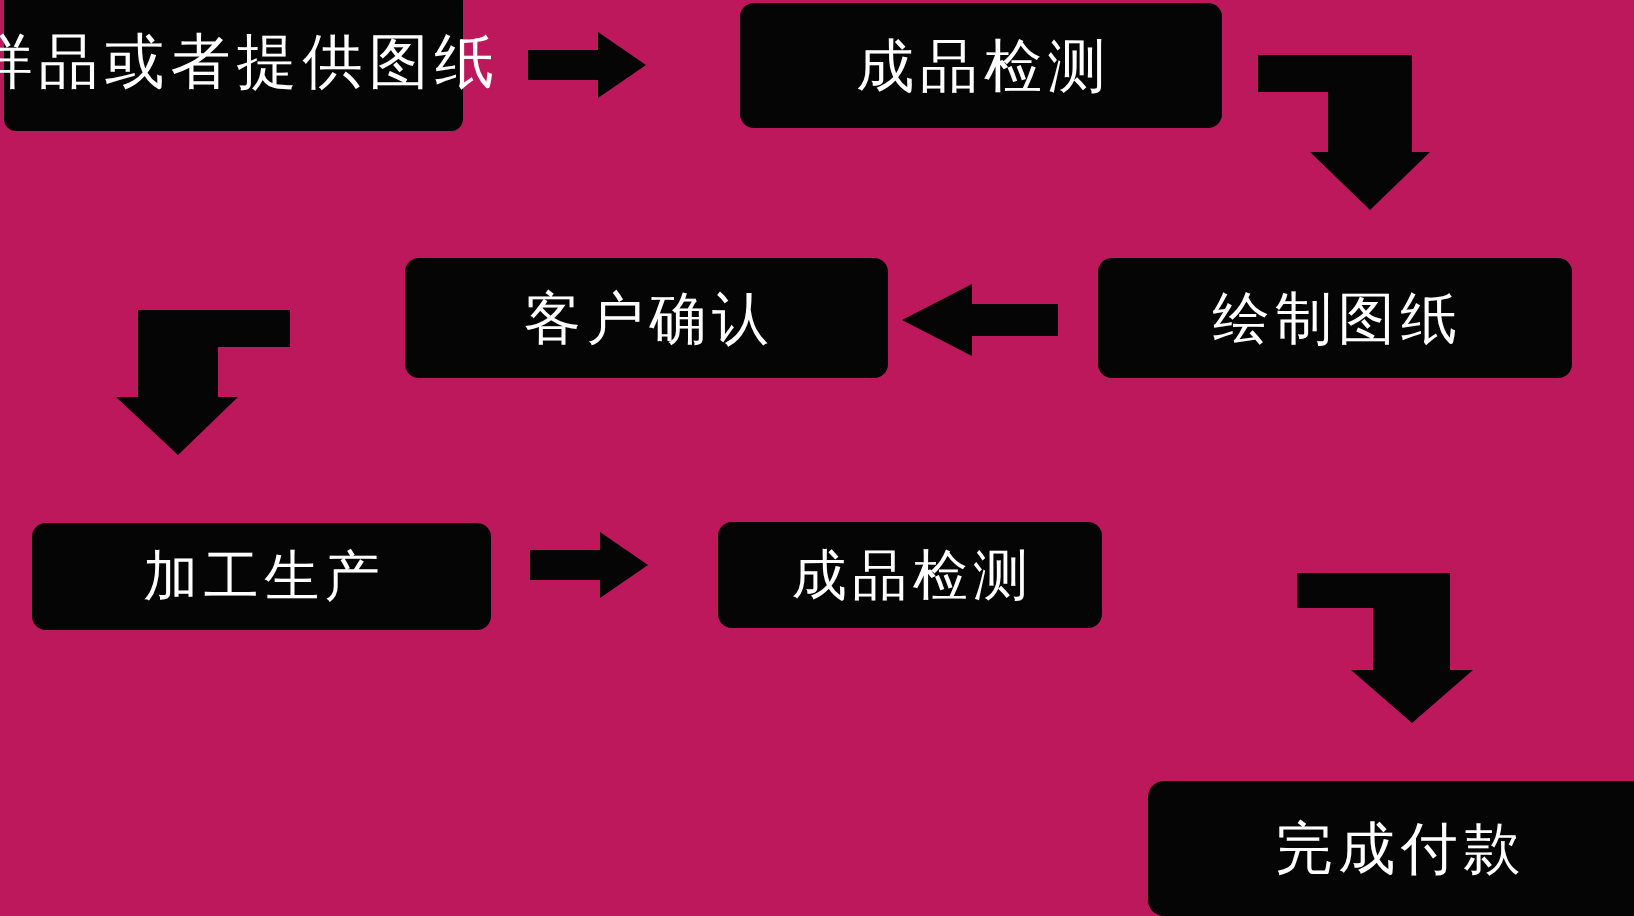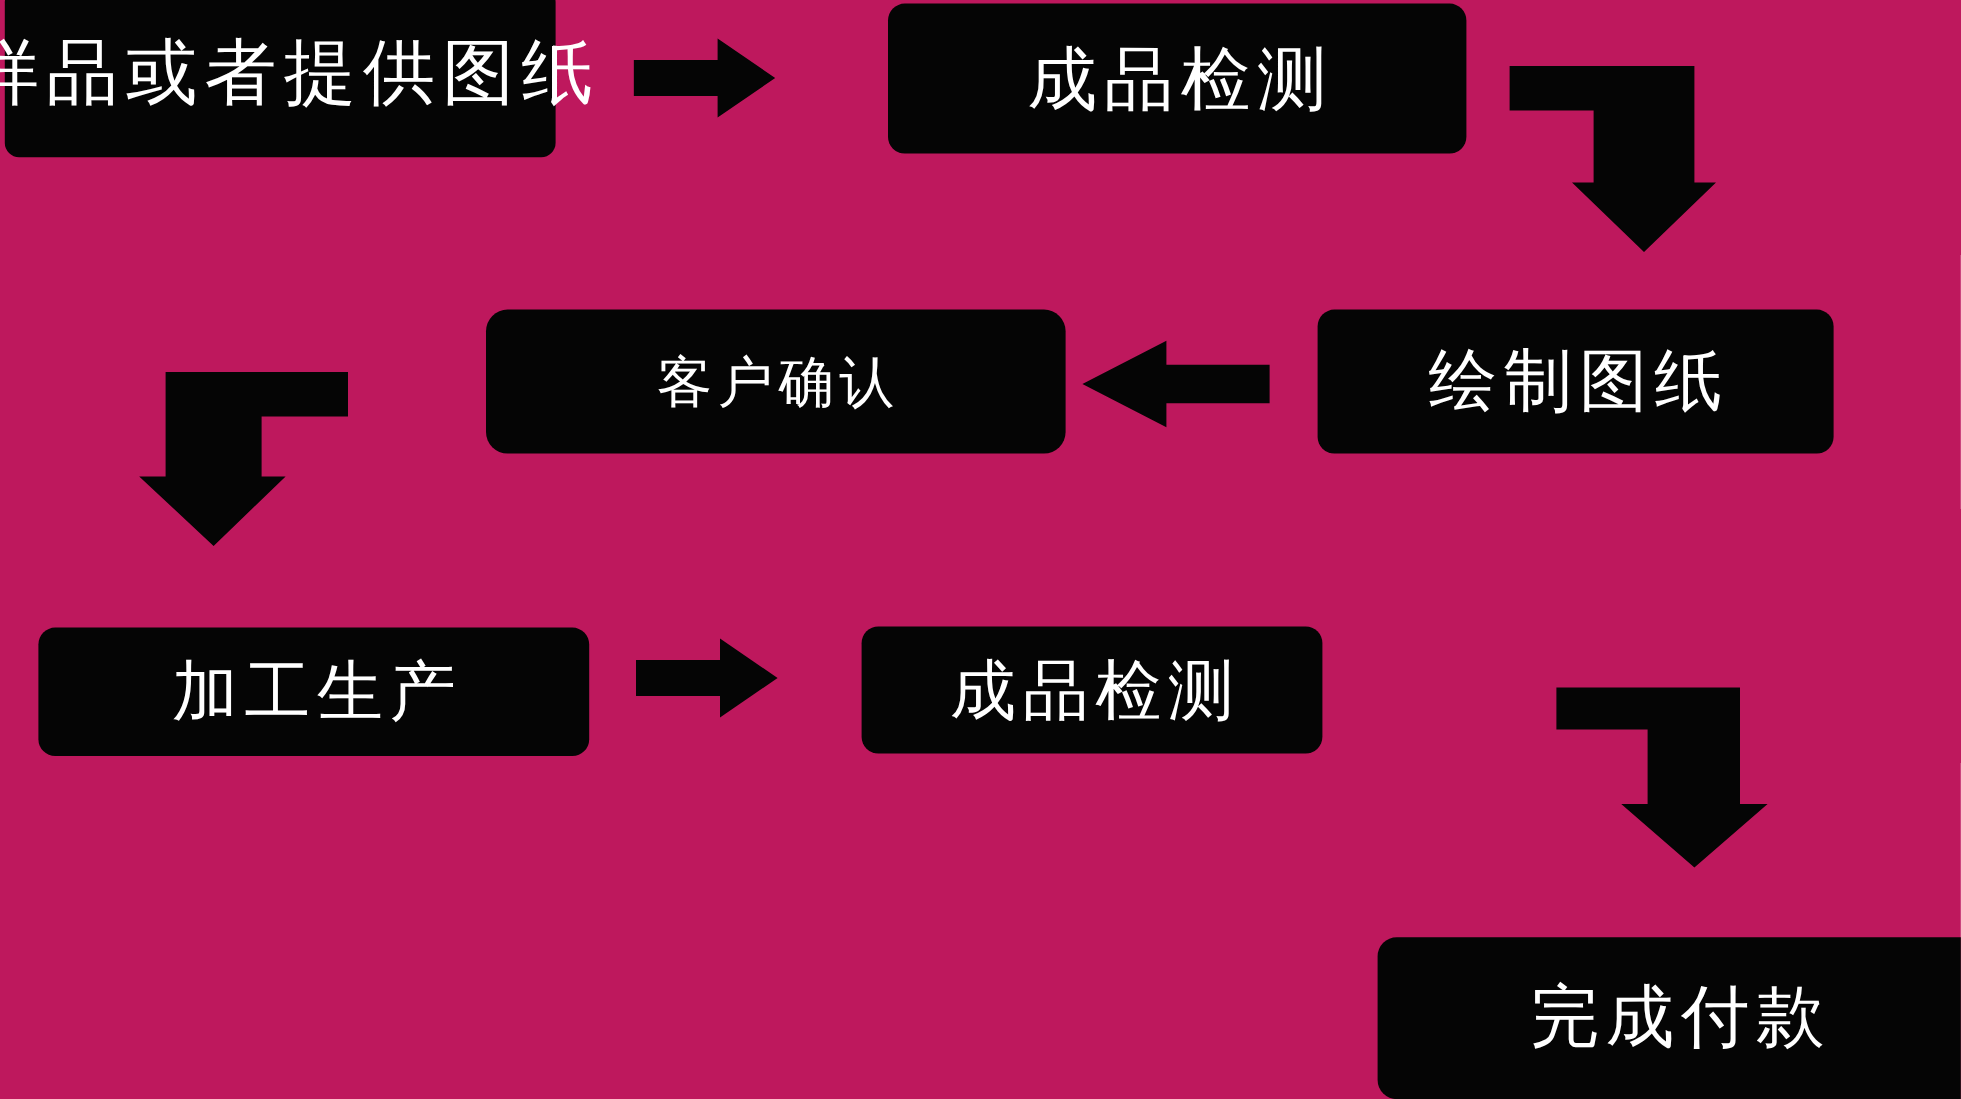--- a/index.html
+++ b/index.html
@@ -33,22 +33,22 @@
     white-space: nowrap;
     line-height: 1;
     font-weight: 400;
   }
   .node-label {
     display: block;
   }
   
   #node-sample      { left: 4px;    top: -10px;  width: 459px; height: 141px; font-size: 60px; border-radius: 12px; }
   #node-payment     { left: 740px;  top: 3px;    width: 482px; height: 125px; font-size: 58px; }
-  #node-drawing     { left: 1098px; top: 258px;  width: 430px; height: 120px; font-size: 57px; }
-  #node-confirm     { left: 405px;  top: 258px;  width: 483px; height: 120px; font-size: 46px; border-radius: 18px; }
+  #node-drawing     { left: 1098px; top: 258px;  width: 474px; height: 120px; font-size: 57px; }
+  #node-confirm     { left: 405px;  top: 258px;  width: 483px; height: 120px; font-size: 57px; }
   #node-production  { left: 4px;    top: 523px;  width: 459px; height: 107px; font-size: 55px; margin-left: 28px; }
   #node-inspection  { left: 718px;  top: 522px;  width: 384px; height: 106px; font-size: 55px; }
   #node-shipping    { left: 1148px; top: 781px;  width: 500px; height: 135px; font-size: 57px; border-radius: 16px; }
 
   .arrow {
     position: absolute;
   }
   .arrow svg { display: block; }
 
   

